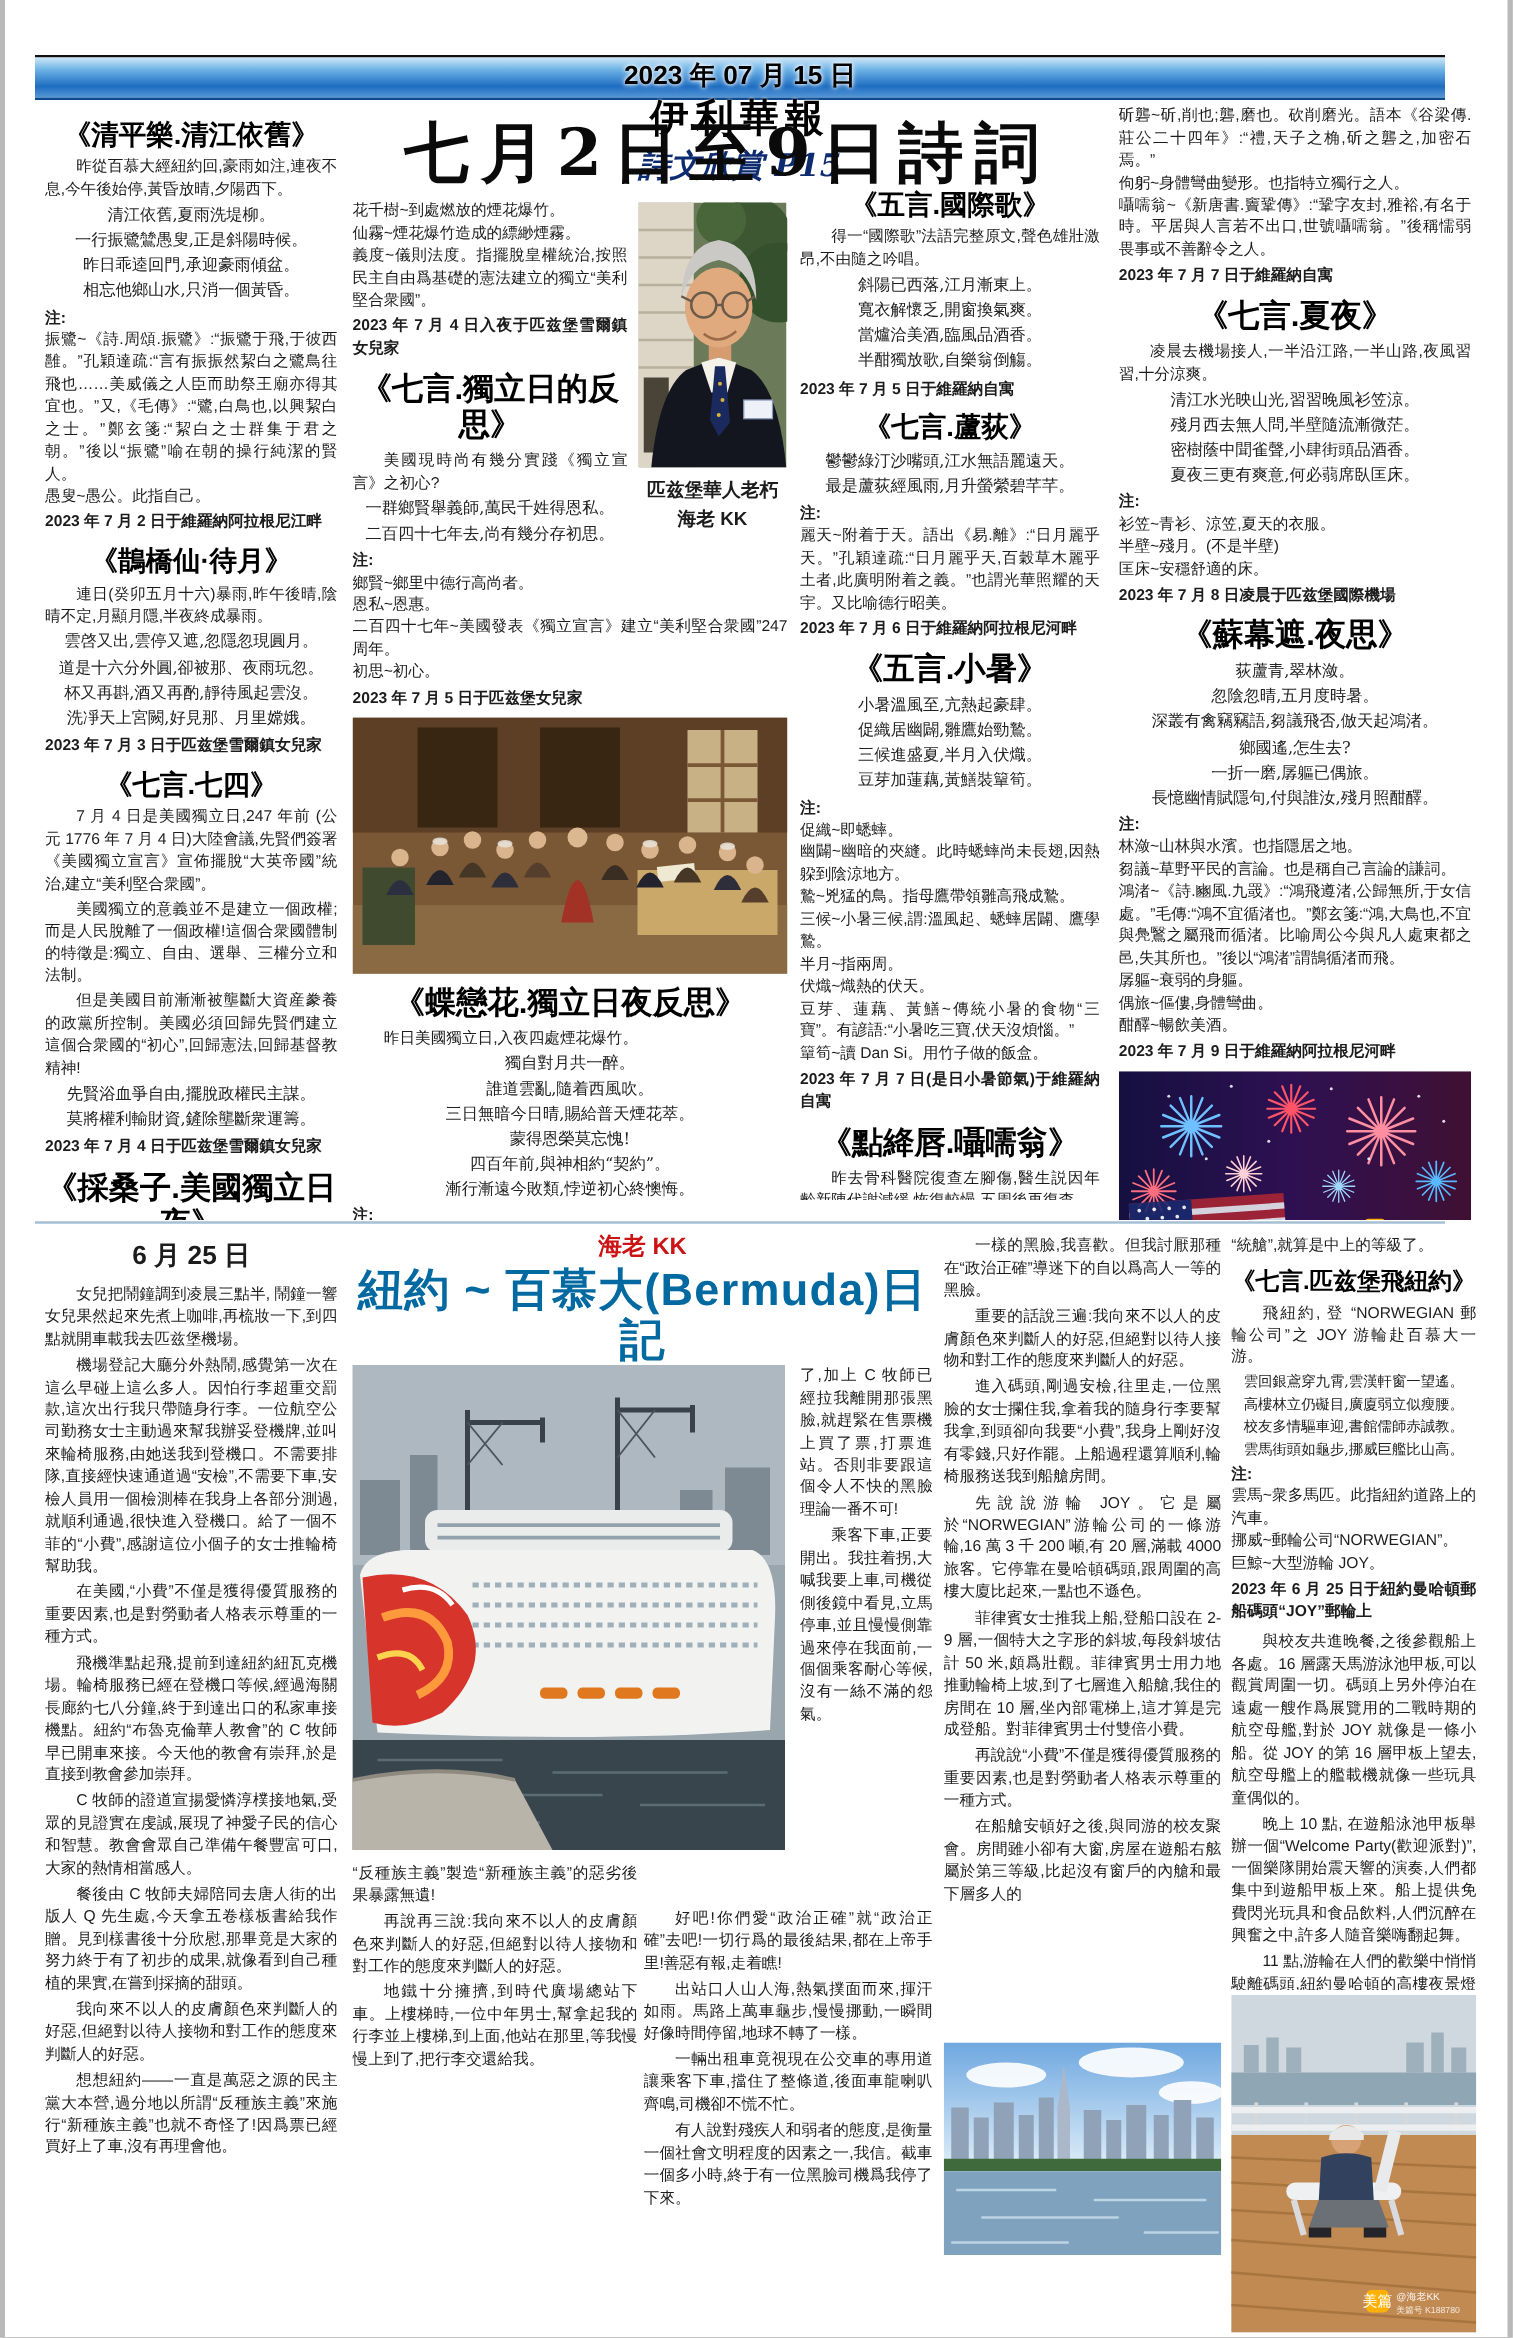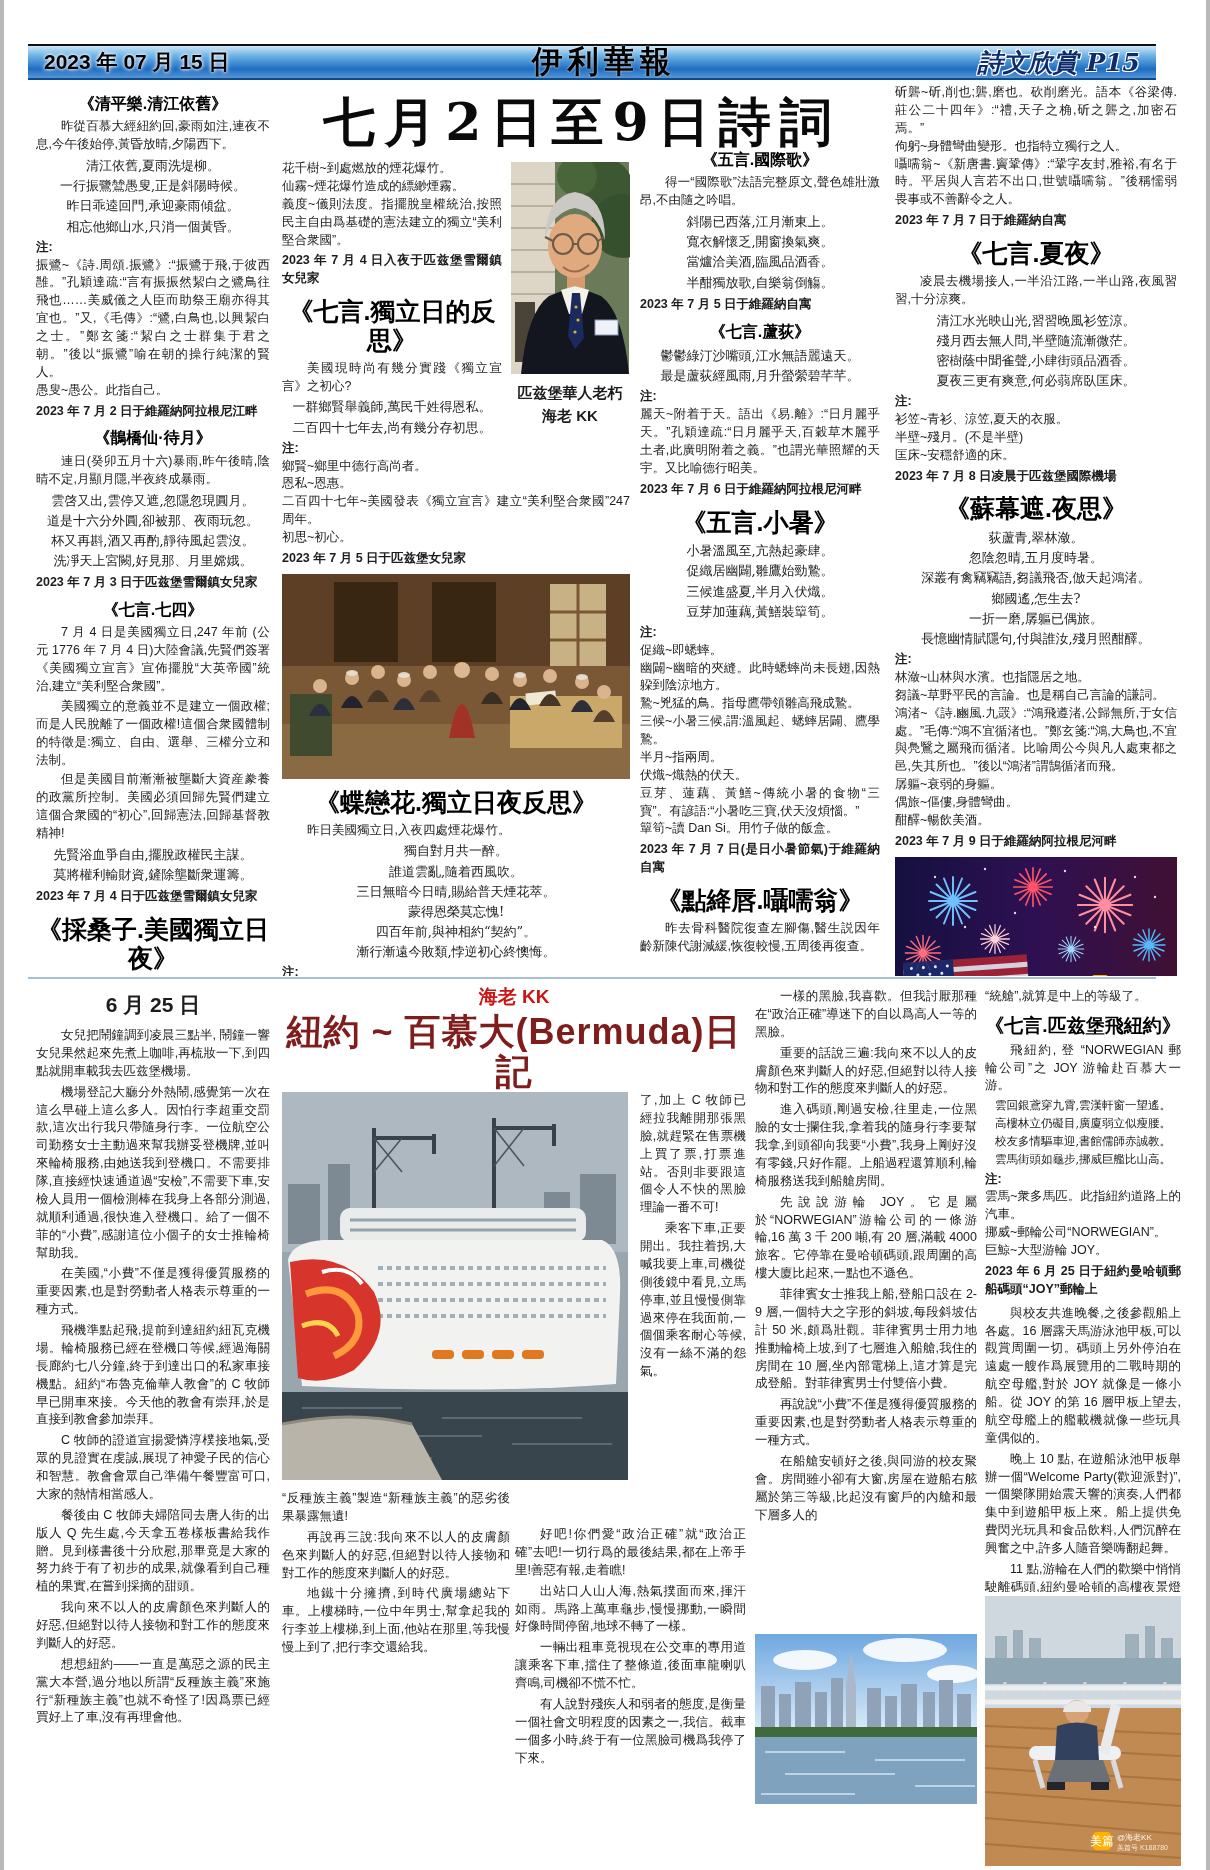--- a/index.html
+++ b/index.html
@@ -3,47 +3,47 @@
 <meta charset="utf-8">
 <style>
   html,body{margin:0;padding:0;background:#9c9c9c;}
   .page{position:relative;width:1210px;height:1870px;margin:0 auto;background:#fff;
         font-family:"Liberation Sans","DejaVu Sans",sans-serif;color:#1c1c1c;
         box-shadow:inset 4px 0 0 #b9b9b9, inset -4px 0 0 #b9b9b9;overflow:hidden;}
   .toprule{position:absolute;left:28px;top:44px;width:1128px;height:2px;background:#111;}
   .hbar{position:absolute;left:28px;top:46px;width:1128px;height:34px;
         background:linear-gradient(180deg,#cfe7f8 0%,#6db3e6 30%,#1e6dc1 72%,#5596d6 100%);
         display:flex;align-items:center;justify-content:space-between;padding:0 16px;box-sizing:border-box;
-        border-bottom:2px solid #0c4a8e;}
+        border-bottom:2px solid #0c4a8e;flex-direction:column;}
   .hdate{font-size:21px;font-weight:800;color:#000;text-shadow:0 0 3px #fff,0 0 5px #fff;}
   .hmast{font-size:31px;font-weight:900;letter-spacing:5px;color:#000;text-shadow:0 0 2px #fff;}
   .hsect{font-size:25px;font-weight:900;font-style:italic;font-family:"DejaVu Serif",serif;color:#0d2c70;
          text-shadow:-1px -1px 0 #fff,1px -1px 0 #fff,-1px 1px 0 #fff,1px 1px 0 #fff;}
   .maintitle{position:absolute;left:282px;top:88px;width:600px;text-align:center;
         font-family:"DejaVu Serif",serif;font-weight:bold;font-size:52px;letter-spacing:9px;color:#0a0a0a;}
   .col{position:absolute;font-size:12.5px;line-height:1.43;text-align:justify;overflow:hidden;}
-  .a-title{font-weight:bold;text-align:center;font-size:16px;line-height:1.15;margin:9px 0 5px;color:#000;}
+  .a-title{font-weight:bold;text-align:center;font-size:22px;line-height:1.15;margin:9px 0 5px;color:#000;}
   .a-title.lg{font-size:25px;}
   .intro{margin:0 0 2px;text-indent:2em;}
   .verse{text-align:center;font-family:"DejaVu Serif",serif;font-size:13px;line-height:1.55;color:#222;}
   .narrow .verse{font-size:11.5px;}
   .narrow .a-title{font-size:19px;}
   .nlabel{font-weight:bold;margin-top:2px;}
   .note{margin:0;}
   .date{font-weight:bold;margin:3px 0 6px;}
   .body-p{margin:0 0 3px;text-indent:2em;}
   .body-p.noind{text-indent:0;}
   .imgwrap{margin:5px 0;}
   .imgwrap svg{display:block;}
   .float-ph{float:right;width:120px;margin:2px 0 6px 8px;}
   .ph-cap{font-weight:bold;text-align:center;font-size:15px;line-height:1.35;margin-top:3px;}
   .divider{position:absolute;left:28px;top:977px;width:1128px;height:2px;background:#a5c0d4;}
   .d-head{position:absolute;left:282px;top:984px;width:464px;text-align:center;}
   .d-author{color:#cc1414;font-weight:bold;font-size:19px;}
-  .d-title{font-size:36px;font-weight:900;color:#7f1d1d;letter-spacing:1px;margin-top:2px;line-height:1.1;}
+  .d-title{font-size:36px;font-weight:900;color:#0369a1;letter-spacing:1px;margin-top:2px;line-height:1.1;}
   .d-heading{font-size:21px;font-weight:bold;text-align:center;margin:2px 0 7px;}
   .absimg{position:absolute;}
   .absimg svg{display:block;}
 </style>
 </head>
 <body>
 
 <div class="page">
 
   <div class="toprule"></div>

